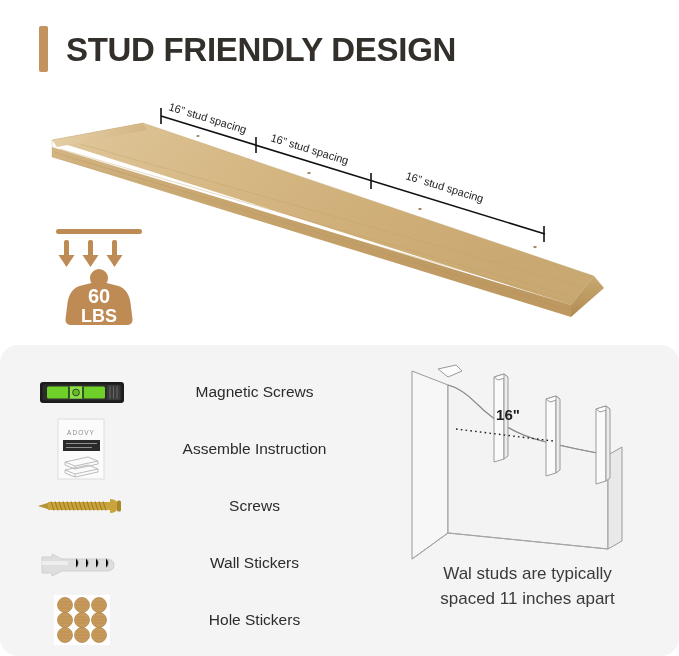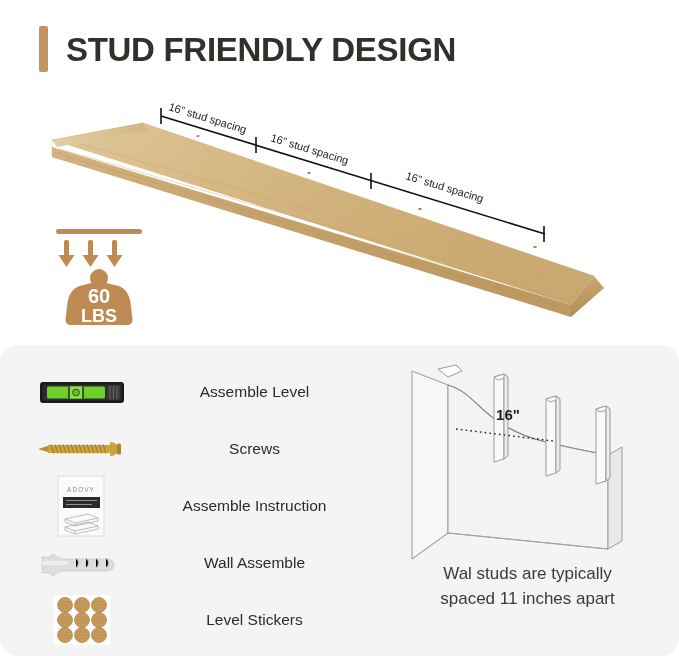--- a/index.html
+++ b/index.html
@@ -236,21 +236,45 @@
           <line x1="44" y1="10.5" x2="44" y2="22.5" stroke="#1b1b1b" stroke-width="1.4"></line>
           <circle cx="37" cy="16.5" r="3.4" fill="#5fbf22" stroke="#2c2c2c" stroke-width="0.8"></circle>
           <rect x="68" y="9" width="13" height="15" rx="1.5" fill="#3a3a3a"></rect>
           <g stroke="#6a6a6a" stroke-width="1">
             <line x1="71" y1="10.5" x2="71" y2="22.5"></line>
             <line x1="74.5" y1="10.5" x2="74.5" y2="22.5"></line>
             <line x1="78" y1="10.5" x2="78" y2="22.5"></line>
           </g>
         </svg>
       </div>
-      <div class="accessory-label">Assemble Level</div>
+      <div class="accessory-label">Magnetic Screws</div>
+    </div>
+
+    <div class="accessory-row">
+      <div class="accessory-icon">
+        <svg width="56" height="62" viewBox="0 0 56 62">
+          <rect x="4" y="1" width="46" height="60" fill="#fbfbfc" stroke="#dcdcdc" stroke-width="1"></rect>
+          <text x="27" y="17" text-anchor="middle" font-family="Liberation Sans, sans-serif" font-size="6.5" letter-spacing="1" fill="#8d8d8d">ADOVY</text>
+          <rect x="9" y="22" width="37" height="11" fill="#2a2a2a"></rect>
+          <g stroke="#b9b9b9" stroke-width="0.8" opacity="0.9">
+            <line x1="12" y1="25.5" x2="43" y2="25.5"></line>
+            <line x1="12" y1="29.5" x2="38" y2="29.5"></line>
+          </g>
+
+          <g fill="none" stroke="#b5b5b5" stroke-width="0.9">
+            <polygon points="11,44 34,39 44,43 21,48"></polygon>
+            <polyline points="11,44 11,47 21,51 21,48"></polyline>
+            <polyline points="21,51 44,46 44,43"></polyline>
+            <polygon points="11,52 34,47 44,51 21,56"></polygon>
+            <polyline points="11,52 11,55 21,59 21,56"></polyline>
+            <polyline points="21,59 44,54 44,51"></polyline>
+          </g>
+        </svg>
+      </div>
+      <div class="accessory-label">Assemble Instruction</div>
     </div>
 
     <div class="accessory-row">
       <div class="accessory-icon">
         <svg width="96" height="22" viewBox="0 0 96 22">
 
           <polygon points="4,11 15,7.5 15,14.5" fill="#b99432"></polygon>
 
           <rect x="14" y="7" width="62" height="8" fill="#c9a43d"></rect>
           <g stroke="#9d7d22" stroke-width="1.1" opacity="0.9">
@@ -272,56 +296,32 @@
 
           <path d="M76 4 q8 0 8 7 q0 7 -8 7 z" fill="#c9a43d"></path>
           <rect x="83" y="5.5" width="4" height="11" rx="1.5" fill="#a8862a"></rect>
         </svg>
       </div>
       <div class="accessory-label">Screws</div>
     </div>
 
     <div class="accessory-row">
       <div class="accessory-icon">
-        <svg width="56" height="62" viewBox="0 0 56 62">
-          <rect x="4" y="1" width="46" height="60" fill="#fbfbfc" stroke="#dcdcdc" stroke-width="1"></rect>
-          <text x="27" y="17" text-anchor="middle" font-family="Liberation Sans, sans-serif" font-size="6.5" letter-spacing="1" fill="#8d8d8d">ADOVY</text>
-          <rect x="9" y="22" width="37" height="11" fill="#2a2a2a"></rect>
-          <g stroke="#b9b9b9" stroke-width="0.8" opacity="0.9">
-            <line x1="12" y1="25.5" x2="43" y2="25.5"></line>
-            <line x1="12" y1="29.5" x2="38" y2="29.5"></line>
-          </g>
-
-          <g fill="none" stroke="#b5b5b5" stroke-width="0.9">
-            <polygon points="11,44 34,39 44,43 21,48"></polygon>
-            <polyline points="11,44 11,47 21,51 21,48"></polyline>
-            <polyline points="21,51 44,46 44,43"></polyline>
-            <polygon points="11,52 34,47 44,51 21,56"></polygon>
-            <polyline points="11,52 11,55 21,59 21,56"></polyline>
-            <polyline points="21,59 44,54 44,51"></polyline>
-          </g>
-        </svg>
-      </div>
-      <div class="accessory-label">Assemble Instruction</div>
-    </div>
-
-    <div class="accessory-row">
-      <div class="accessory-icon">
         <svg width="96" height="26" viewBox="0 0 96 26">
           <path d="M8 7 h10 v-3 l10 5 h44 q8 0 8 6 q0 6 -8 6 h-44 l-10 5 v-3 h-10 z" fill="#dedede" stroke="#cacaca" stroke-width="0.8"></path>
           <g stroke="#c3c3c3" stroke-width="1">
             <path d="M42 8 q5 5 0 10"></path>
             <path d="M52 8 q5 5 0 10"></path>
             <path d="M62 8 q5 5 0 10"></path>
             <path d="M72 8 q5 5 0 10"></path>
           </g>
           <rect x="8" y="11" width="26" height="4" fill="#ededed"></rect>
         </svg>
       </div>
-      <div class="accessory-label">Wall Assemble</div>
+      <div class="accessory-label">Wall Stickers</div>
     </div>
 
     <div class="accessory-row">
       <div class="accessory-icon">
         <svg width="58" height="52" viewBox="0 0 58 52">
           <rect x="1" y="1" width="56" height="50" fill="#ffffff"></rect>
           <g>
             <g fill="#c79a5c" stroke="#a87f43" stroke-width="0.7">
               <circle cx="12" cy="11" r="7.5"></circle>
               <circle cx="29" cy="11" r="7.5"></circle>
@@ -358,21 +358,21 @@
               <line x1="23" y1="41" x2="35" y2="41"></line>
                 <line x1="24" y1="38" x2="34" y2="38"></line>
                 <line x1="24" y1="44" x2="34" y2="44"></line>
               <line x1="40" y1="41" x2="52" y2="41"></line>
                 <line x1="41" y1="38" x2="51" y2="38"></line>
                 <line x1="41" y1="44" x2="51" y2="44"></line>
             </g>
           </g>
         </svg>
       </div>
-      <div class="accessory-label">Level Stickers</div>
+      <div class="accessory-label">Hole Stickers</div>
     </div>
   </div>
 
   <div id="wall-diagram">
     <svg width="275" height="205" viewBox="0 0 275 205">
       <g fill="#fbfbfb" stroke="#9a9a9a" stroke-width="1">
 
         <polygon points="22,8 58,22 58,170 22,196" fill="#f7f7f7"></polygon>
 
         <polygon points="48,6 66,2 72,8 58,14" fill="#fdfdfd"></polygon>

